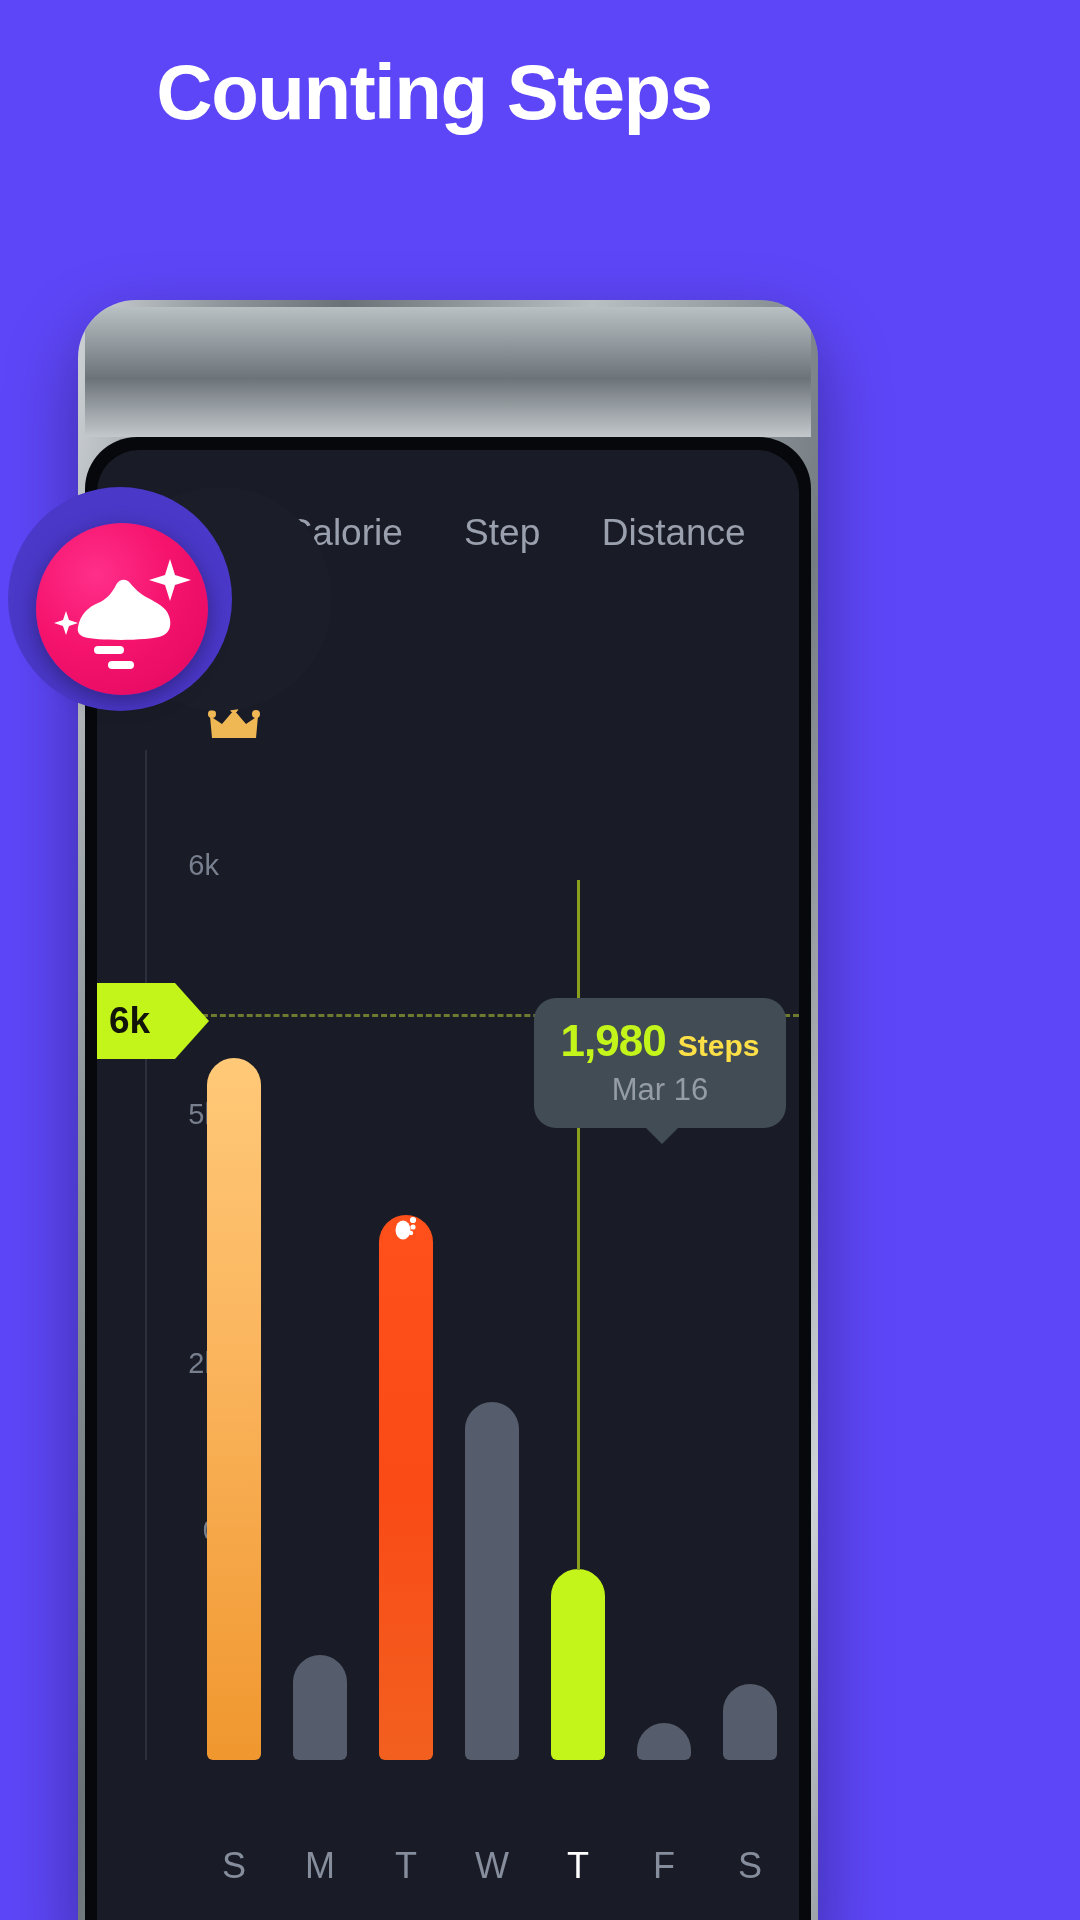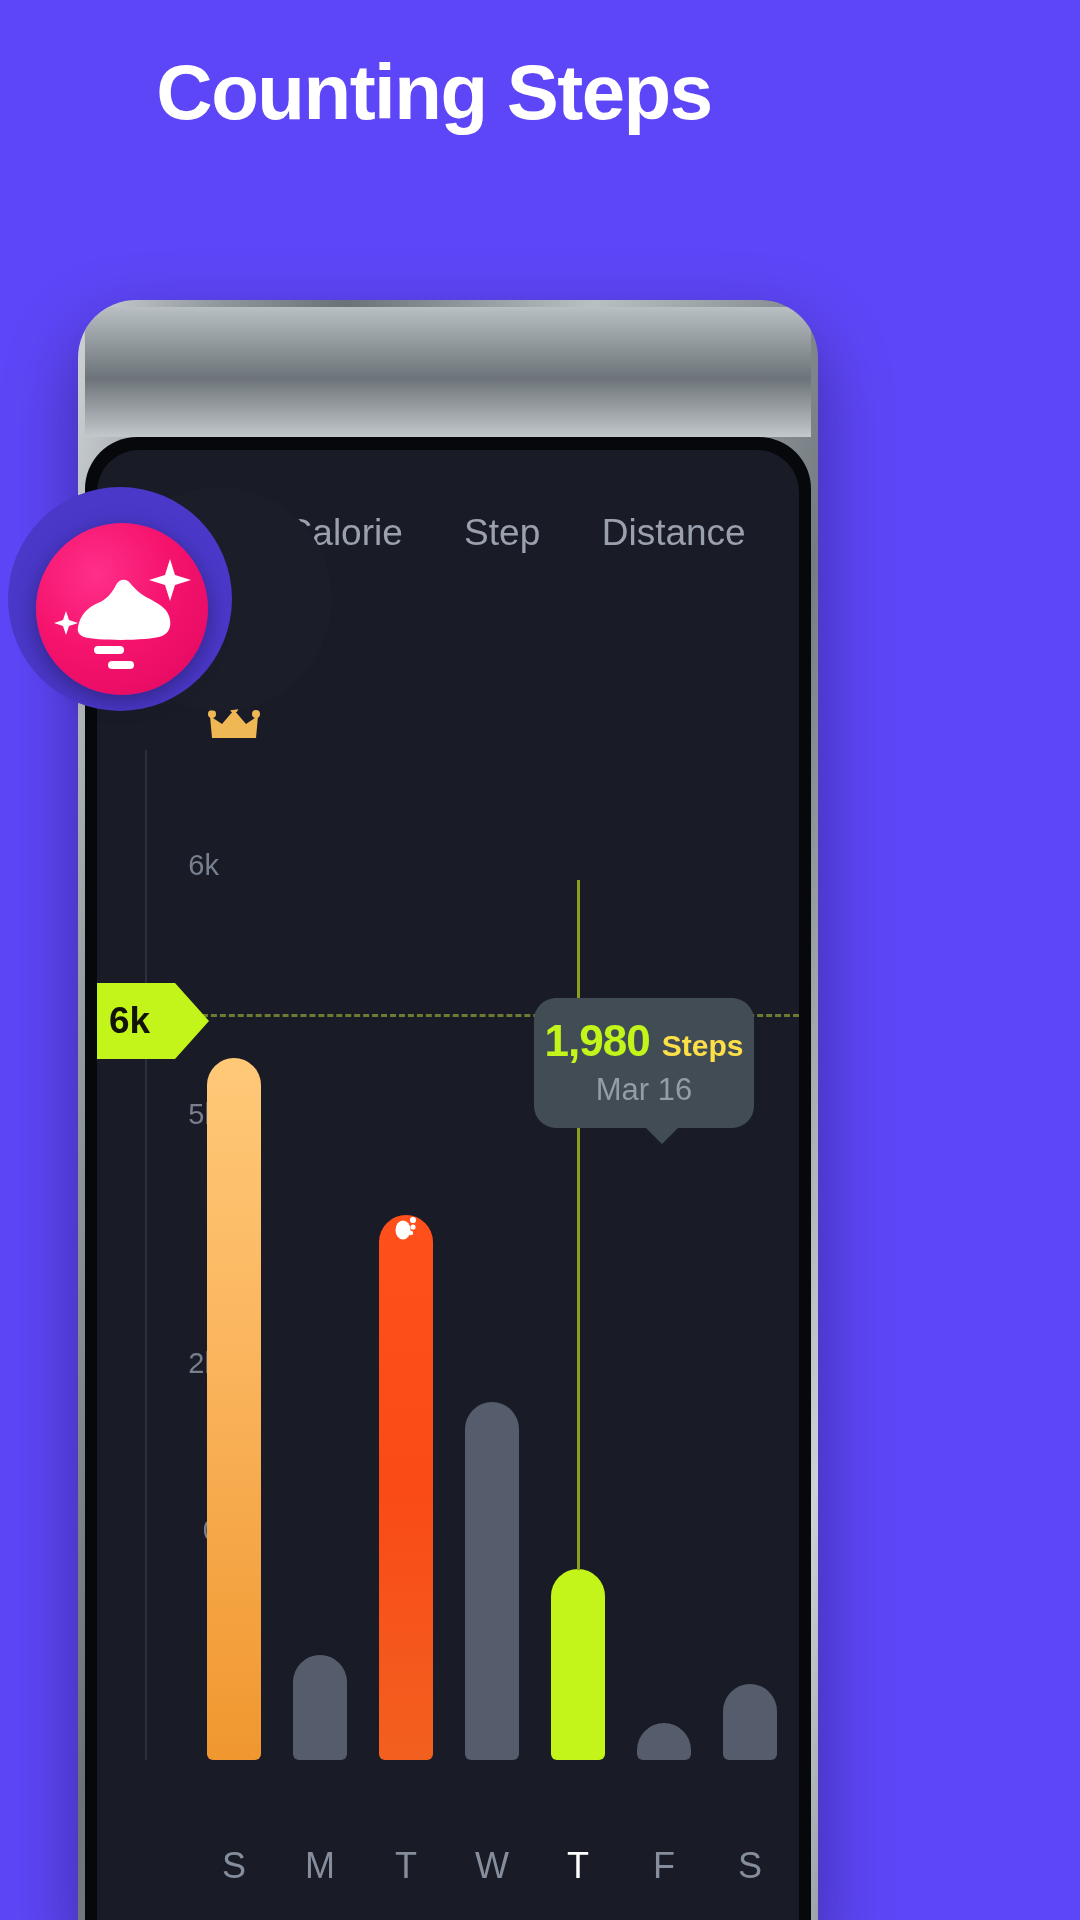--- a/index.html
+++ b/index.html
@@ -104,21 +104,21 @@
     display: flex; align-items: center; justify-content: center;
   }
 
   .marker-line {
     position: absolute; width: 3px; background: #8aa01c;
   }
 
   
   .tooltip {
     position: absolute; left: 437px; top: 548px;
-    width: 220px; height: 130px; border-radius: 22px;
+    width: 252px; height: 130px; border-radius: 22px;
     background: #414c55;
     padding: 18px 22px 0 22px;
   }
   .tt-row { display: flex; align-items: baseline; justify-content: center; gap: 12px; }
   .tt-value { color: #c3f51a; font-size: 44px; font-weight: bold; letter-spacing: -1px; }
   .tt-unit  { color: #fde047; font-size: 30px; font-weight: bold; }
   .tt-date  { text-align: center; color: #959ca6; font-size: 31px; margin-top: 6px; }
   .tt-tail  {
     position: absolute; left: 108px; bottom: -16px;
     width: 0; height: 0; border-left: 20px solid transparent;

